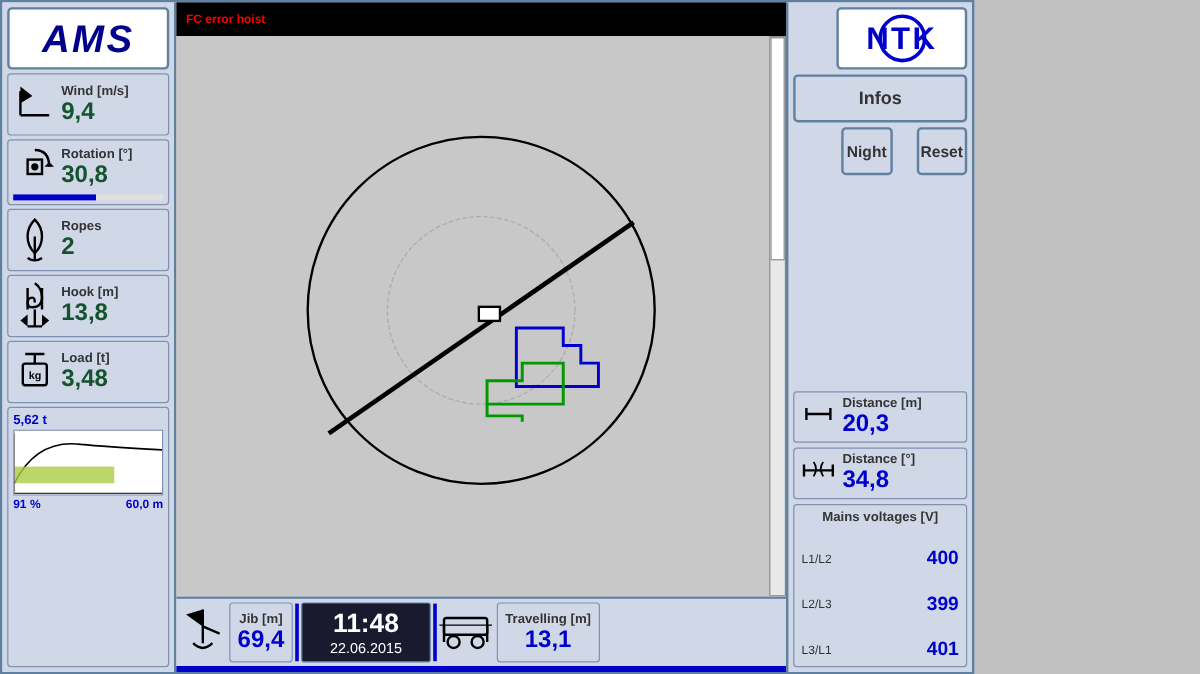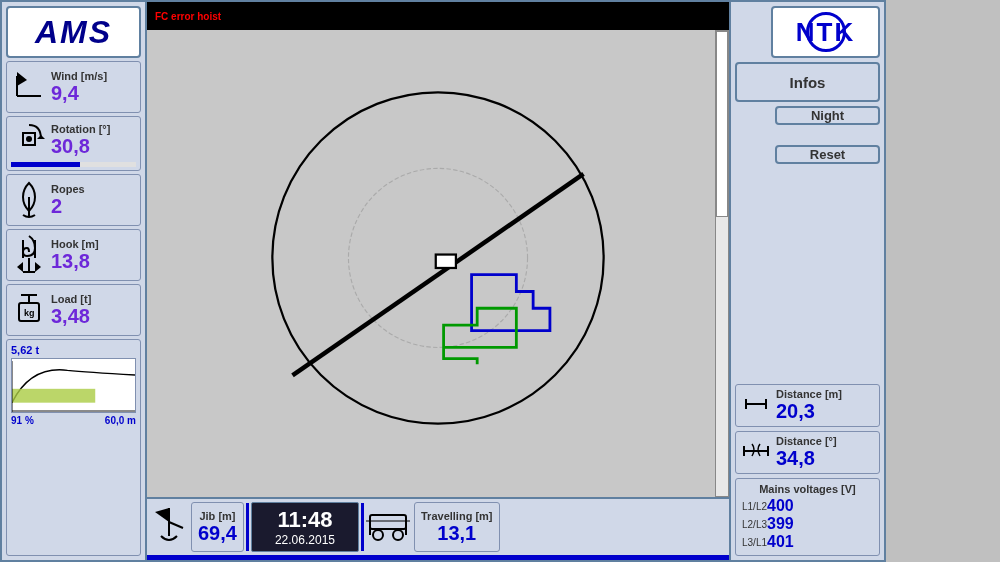--- a/index.html
+++ b/index.html
@@ -5,21 +5,21 @@
     * { box-sizing: border-box; margin: 0; padding: 0; }
     body {
       width: 1000px;
       height: 562px;
       background: #c0c0c0;
       font-family: Arial, sans-serif;
       overflow: hidden;
     }
 
     .main-container {
-      width: 886px;
+      width: 812px;
       height: 562px;
       background: #d0d8e8;
       border: 2px solid #6080a0;
       display: flex;
       flex-direction: row;
     }
 
     
     .left-panel {
       width: 145px;
@@ -79,21 +79,21 @@
 
     .sensor-label {
       font-size: 11px;
       color: #333;
       font-weight: bold;
     }
 
     .sensor-value {
       font-size: 20px;
       font-weight: bold;
-      color: #6d28d9;
+      color: #14532d;
     }
 
     .rotation-bar {
       position: absolute;
       bottom: 3px;
       left: 4px;
       right: 4px;
       height: 5px;
       background: #e0e0e0;
     }
@@ -255,21 +255,21 @@
       color: #333;
       height: 40px;
       cursor: pointer;
       display: flex;
       align-items: center;
       justify-content: center;
     }
 
     .right-btn-row {
       display: flex;
-      flex-direction: column;
+      flex-direction: row;
       gap: 20px;
       margin-left: 40px;
     }
 
     .right-btn-half {
       flex: 1;
       background: #d0d8e8;
       border: 2px solid #6080a0;
       border-radius: 4px;
       font-size: 13px;
@@ -324,21 +324,23 @@
     .mains-title {
       font-size: 11px;
       color: #333;
       font-weight: bold;
       margin-bottom: 2px;
       text-align: center;
     }
 
     .mains-row {
       display: flex;
-      align-items: center;
+      justify-content: space-between;
+      align-items: center;
+      margin-top: 20px;
     }
 
     .mains-sub {
       font-size: 10px;
       color: #333;
     }
 
     .mains-val {
       font-size: 16px;
       font-weight: bold;

